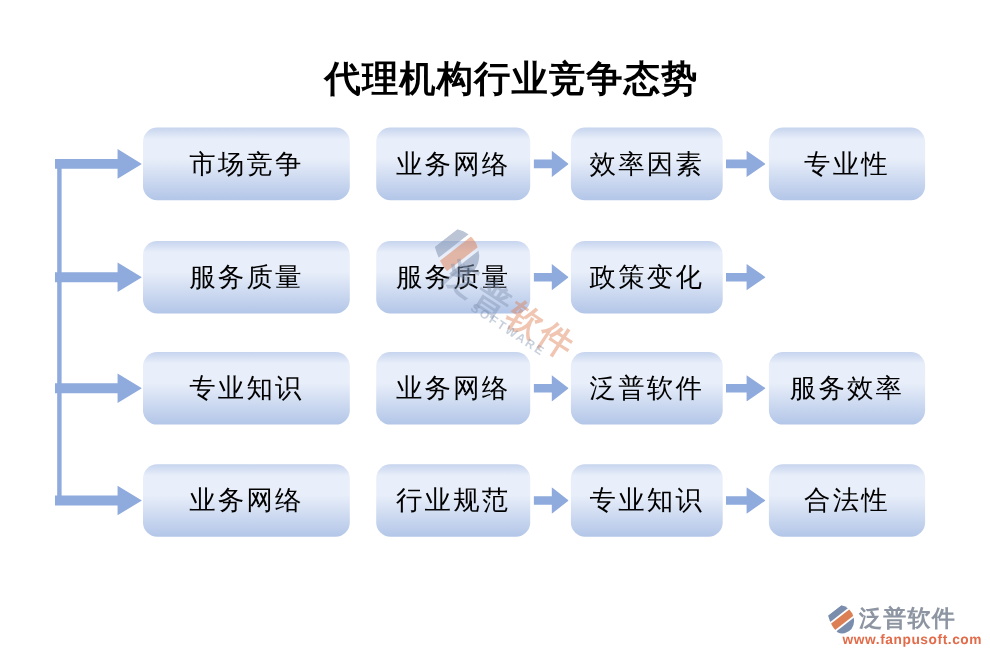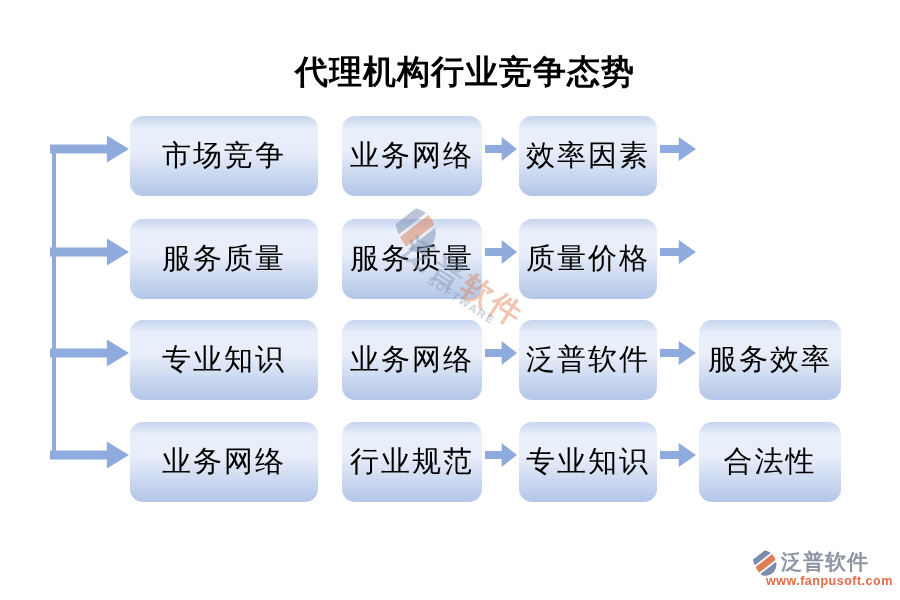--- a/index.html
+++ b/index.html
@@ -6,23 +6,23 @@
   .stage{
     position:relative;width:900px;height:600px;background:#ffffff;overflow:hidden;
     font-family:"Liberation Serif","DejaVu Serif",serif;
   }
   .title{
     position:absolute;top:50px;left:0;width:930px;text-align:center;
     font-size:33px;font-weight:bold;color:#000;letter-spacing:1px;
   }
   
   .node{
-    position:absolute;height:80px;border-radius:13px;z-index:1;
+    position:absolute;height:66px;border-radius:13px;z-index:1;
     display:flex;align-items:center;justify-content:center;
-    font-size:29px;color:#000;letter-spacing:2px;white-space:nowrap;
+    font-size:24px;color:#000;letter-spacing:2px;white-space:nowrap;
     background:linear-gradient(180deg,#c6d4ee 0%,#e9effa 16%,#e9effa 42%,#ccd9f0 72%,#b3c6e8 100%);
   }
   .r1{top:116px}.r2{top:219px}.r3{top:320px}.r4{top:422px}
   .c1{left:130px;width:188px}
   .c2{left:342px;width:140px}
   .c3{left:519px;width:138px}
   .c4{left:699px;width:142px}
   
   .vline{position:absolute;left:52px;top:147px;width:4px;height:311px;background:#8faadc;}
   .feeder{
@@ -75,25 +75,26 @@
   <div class="feeder f1"></div>
   <div class="feeder f2"></div>
   <div class="feeder f3"></div>
   <div class="feeder f4"></div>
 
   <div class="node r1 c1">市场竞争</div>
   <div class="node r1 c2">业务网络</div>
   <div class="conn a23 t1"></div>
   <div class="node r1 c3">效率因素</div>
   <div class="conn a34 t1"></div>
+  <div class="node r1 c4">专业性</div>
 
   <div class="node r2 c1">服务质量</div>
   <div class="node r2 c2">服务质量</div>
   <div class="conn a23 t2"></div>
-  <div class="node r2 c3">质量价格</div>
+  <div class="node r2 c3">政策变化</div>
   <div class="conn a34 t2"></div>
 
   <div class="node r3 c1">专业知识</div>
   <div class="node r3 c2">业务网络</div>
   <div class="conn a23 t3"></div>
   <div class="node r3 c3">泛普软件</div>
   <div class="conn a34 t3"></div>
   <div class="node r3 c4">服务效率</div>
 
   <div class="node r4 c1">业务网络</div>

